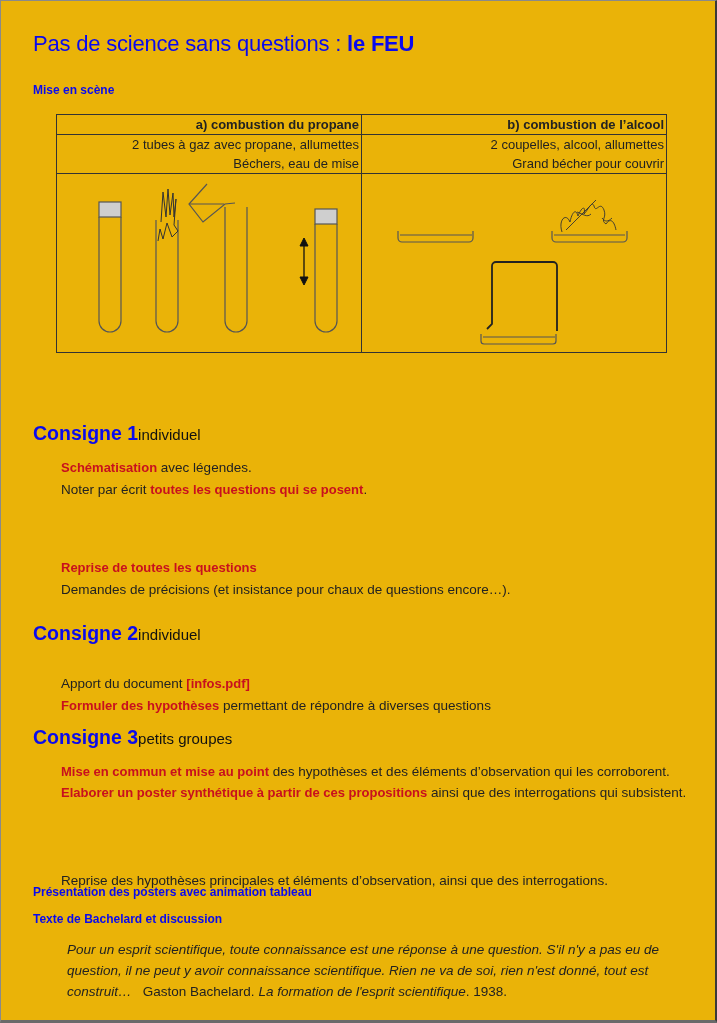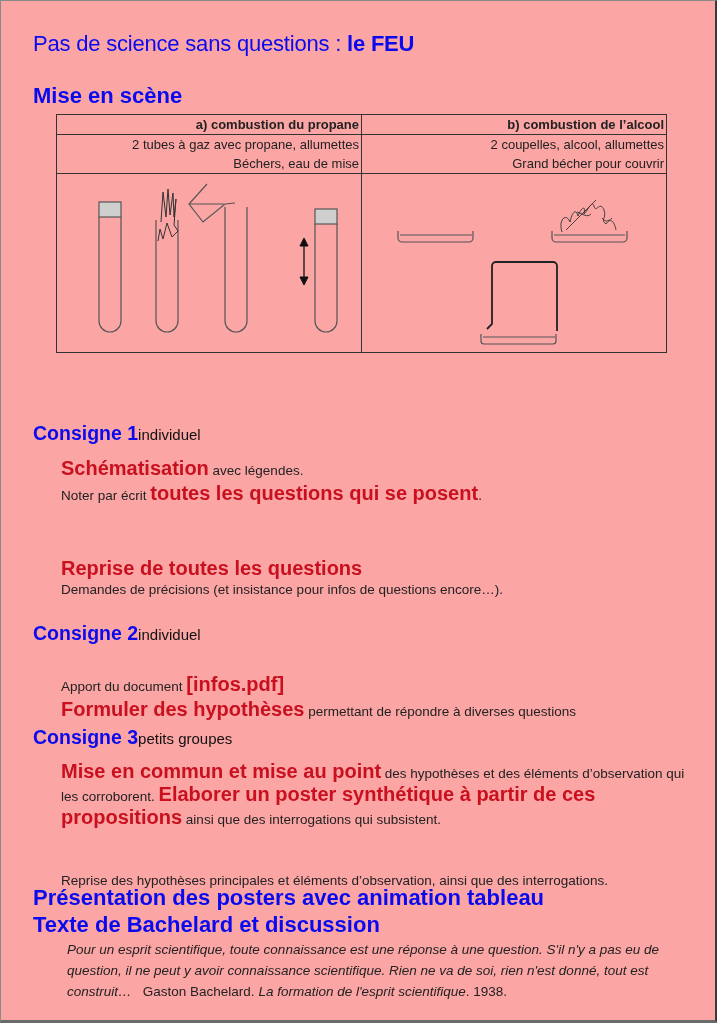--- a/index.html
+++ b/index.html
@@ -1,29 +1,29 @@
 <!DOCTYPE html>
 <html><head>
   <meta charset="utf-8">
   <style>
     html, body { margin: 0; padding: 0; background: #ffffff; }
     body { width: 717px; height: 1023px; overflow: hidden; position: relative; font-family: "Liberation Sans", "DejaVu Sans", sans-serif; }
     .page {
       position: absolute; left: 0; top: 0; width: 714px; height: 1019px;
       border-right: 3px solid #3a3a3a; border-bottom: 3px solid #6a6a6a; border-left: 1px solid #8a8a8a; border-top: 1px solid #8a8a8a;
-      box-sizing: content-box; background: #fca5a5;
+      box-sizing: content-box; background: #eab308;
     }
     .red { color: #c8101e; font-weight: bold; }
     .title { position: absolute; left: 32px; top: 30px; font-size: 22px; color: #0a0aee; letter-spacing: -0.2px; }
     .title b { font-weight: bold; }
-    .h2 { position: absolute; left: 32px; font-size: 22px; font-weight: bold; color: #0a0aee; }
+    .h2 { position: absolute; left: 32px; font-size: 12px; font-weight: bold; color: #0a0aee; }
     .h2.big { font-size: 19.5px; }
     .h2 .sub { font-weight: normal; color: #111; font-size: 15px; margin-left: 0; }
     .para { position: absolute; font-size: 13.5px; color: #222; line-height: 22px; }
-    .para .red { font-size: 20px; }
+    .para .red { font-size: 13px; }
     table.setup {
       position: absolute; left: 55px; top: 113px; width: 611px; border-collapse: collapse;
       font-size: 13px; color: #222;
     }
     table.setup td { border: 1px solid #333; text-align: right; padding: 0 2px; line-height: 19px; vertical-align: middle; }
     table.setup td.hd { font-weight: bold; height: 19px; }
     table.setup td.img { height: 178px; padding: 0; position: relative; }
     table.setup td.img svg { display: block; }
     .quote { position: absolute; left: 66px; top: 938px; width: 620px; font-size: 13.5px; color: #222; line-height: 21px; }
     .quote i { font-style: italic; }
@@ -122,21 +122,21 @@
     <div>
       <span class="red">Schématisation</span><span> avec légendes.</span>
     </div>
     <div>
       <span>Noter par écrit </span><span class="red">toutes les questions qui se posent</span><span>.</span>
     </div>
   </div>
 
   <div class="para" style="left:60px; top:556px;">
     <div class="red">Reprise de toutes les questions</div>
-    <div>Demandes de précisions (et insistance pour infos de questions encore…).</div>
+    <div>Demandes de précisions (et insistance pour chaux de questions encore…).</div>
   </div>
 
   <div class="h2 big" style="top:621px;">
     <span>Consigne 2</span><span class="sub">individuel</span>
   </div>
   <div class="para" style="left:60px; top:672px;">
     <div>
       <span>Apport du document </span><span class="red" style="cursor:pointer;">[infos.pdf]</span>
     </div>
     <div>

